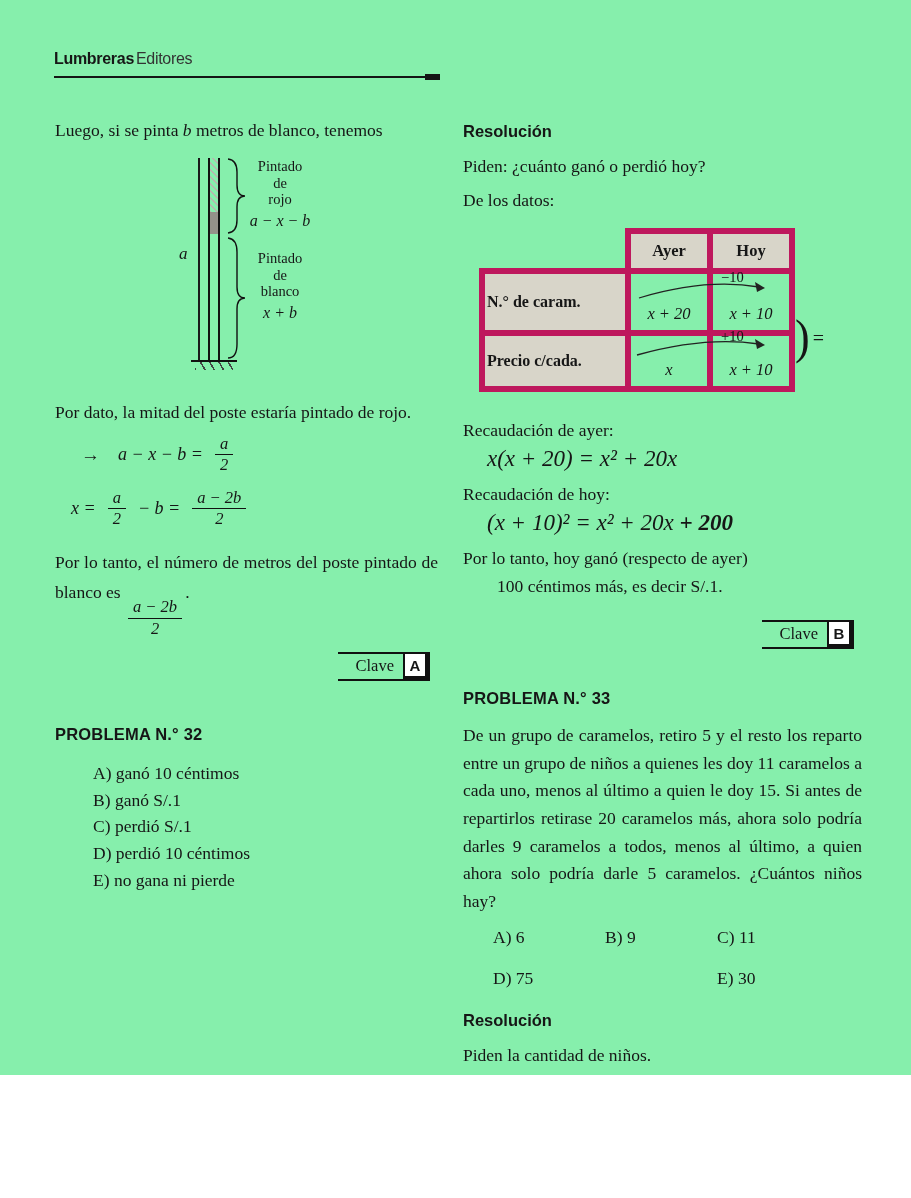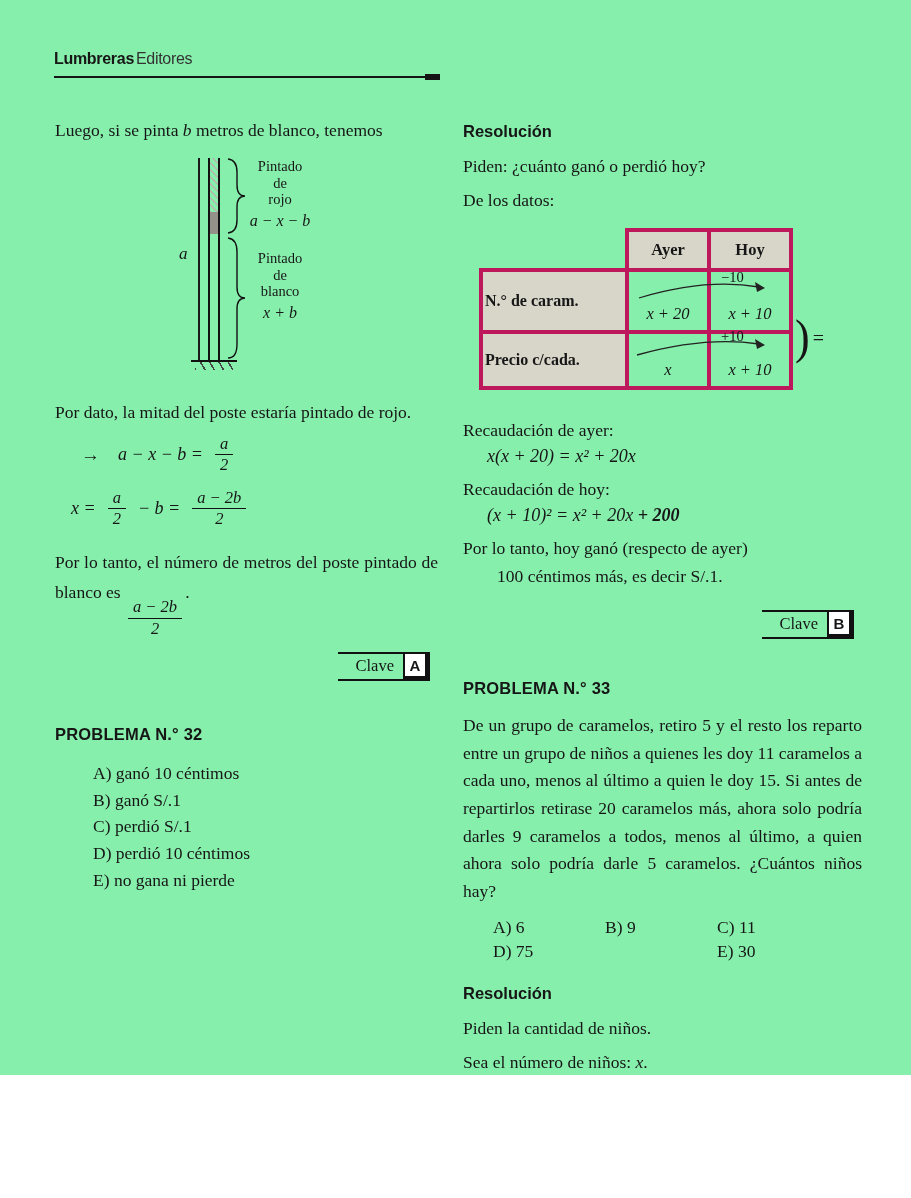--- a/index.html
+++ b/index.html
@@ -69,49 +69,49 @@
                 display:flex; align-items:center; justify-content:center;
                 font-family:"Liberation Sans", sans-serif; font-weight:bold; font-size:15px; background:#fff; }
 
   
   .prob-title { font-family:"Liberation Sans", sans-serif; font-weight:bold;
                 font-size:16.5px; letter-spacing:0.2px; }
   .mt-title-left { margin-top:44px; }
   .mt-title-right { margin-top:40px; }
   .prob-body { margin-top:14px; line-height:1.58; }
   .options { margin:16px 0 0 38px; font-size:17.5px; line-height:1.52; }
-  .opt-grid { display:grid; grid-template-columns:112px 112px 130px; row-gap:3px;
+  .opt-grid { display:grid; grid-template-columns:112px 112px 130px; row-gap:20px;
               margin:12px 0 0 30px; font-size:17.5px; }
 
   
   .res-title { font-family:"Liberation Sans", sans-serif; font-weight:bold; font-size:16.5px;
                margin:6px 0 11px; }
   .mb6 { margin-bottom:6px; } .mb14 { margin-bottom:14px; }
 
   
   .table-wrap { position:relative; margin:6px 0 28px 16px; width:360px; height:160px; }
   table.dtable { border-collapse:collapse; font-size:16.5px; }
-  .dtable th, .dtable td { border:4px solid #be185d; }
+  .dtable th, .dtable td { border:6px solid #be185d; }
   .dtable .corner { border:none; background:transparent; width:146px; }
   .hcell { width:82px; height:40px; background:#d8d5c9; font-weight:bold; text-align:center;
            font-family:"Liberation Serif", serif; }
   .rlabel { width:146px; background:#d8d5c9; font-weight:bold; text-align:left;
             padding-left:2px; font-size:16px; }
   .vcell { text-align:center; font-style:italic; vertical-align:bottom; padding-bottom:6px; }
   .row1 .rlabel, .row1 .vcell { height:62px; }
   .row2 .rlabel, .row2 .vcell { height:56px; }
   .arc { position:absolute; }
   .arc1 { left:146px; top:42px; }
   .arc2 { left:146px; top:103px; }
   .arc text { font-family:"Liberation Serif", serif; font-size:14.5px; fill:#111; }
   .joiner { position:absolute; left:316px; top:82px; display:flex; align-items:center; height:56px; }
   .joiner-paren { font-size:44px; font-weight:300; transform:scaleY(1.1); line-height:1; }
   .joiner-eq { font-size:20px; margin-left:3px; }
 
-  .eq-line { font-style:italic; font-size:18px; margin:2px 0 8px 24px; }
+  .eq-line { font-style:italic; font-size:23px; margin:2px 0 8px 24px; }
   .eq-bold { font-weight:bold; }
   .concl2 { margin-left:34px; }
 
   
   .pagenum { position:absolute; left:52px; top:1131px;
              font-family:"Liberation Sans", sans-serif; font-weight:bold; font-size:21px;
              border-left:4px solid #111; padding:1px 0 2px 6px; line-height:1.15; }
 </style>
 </head>
 <body>

